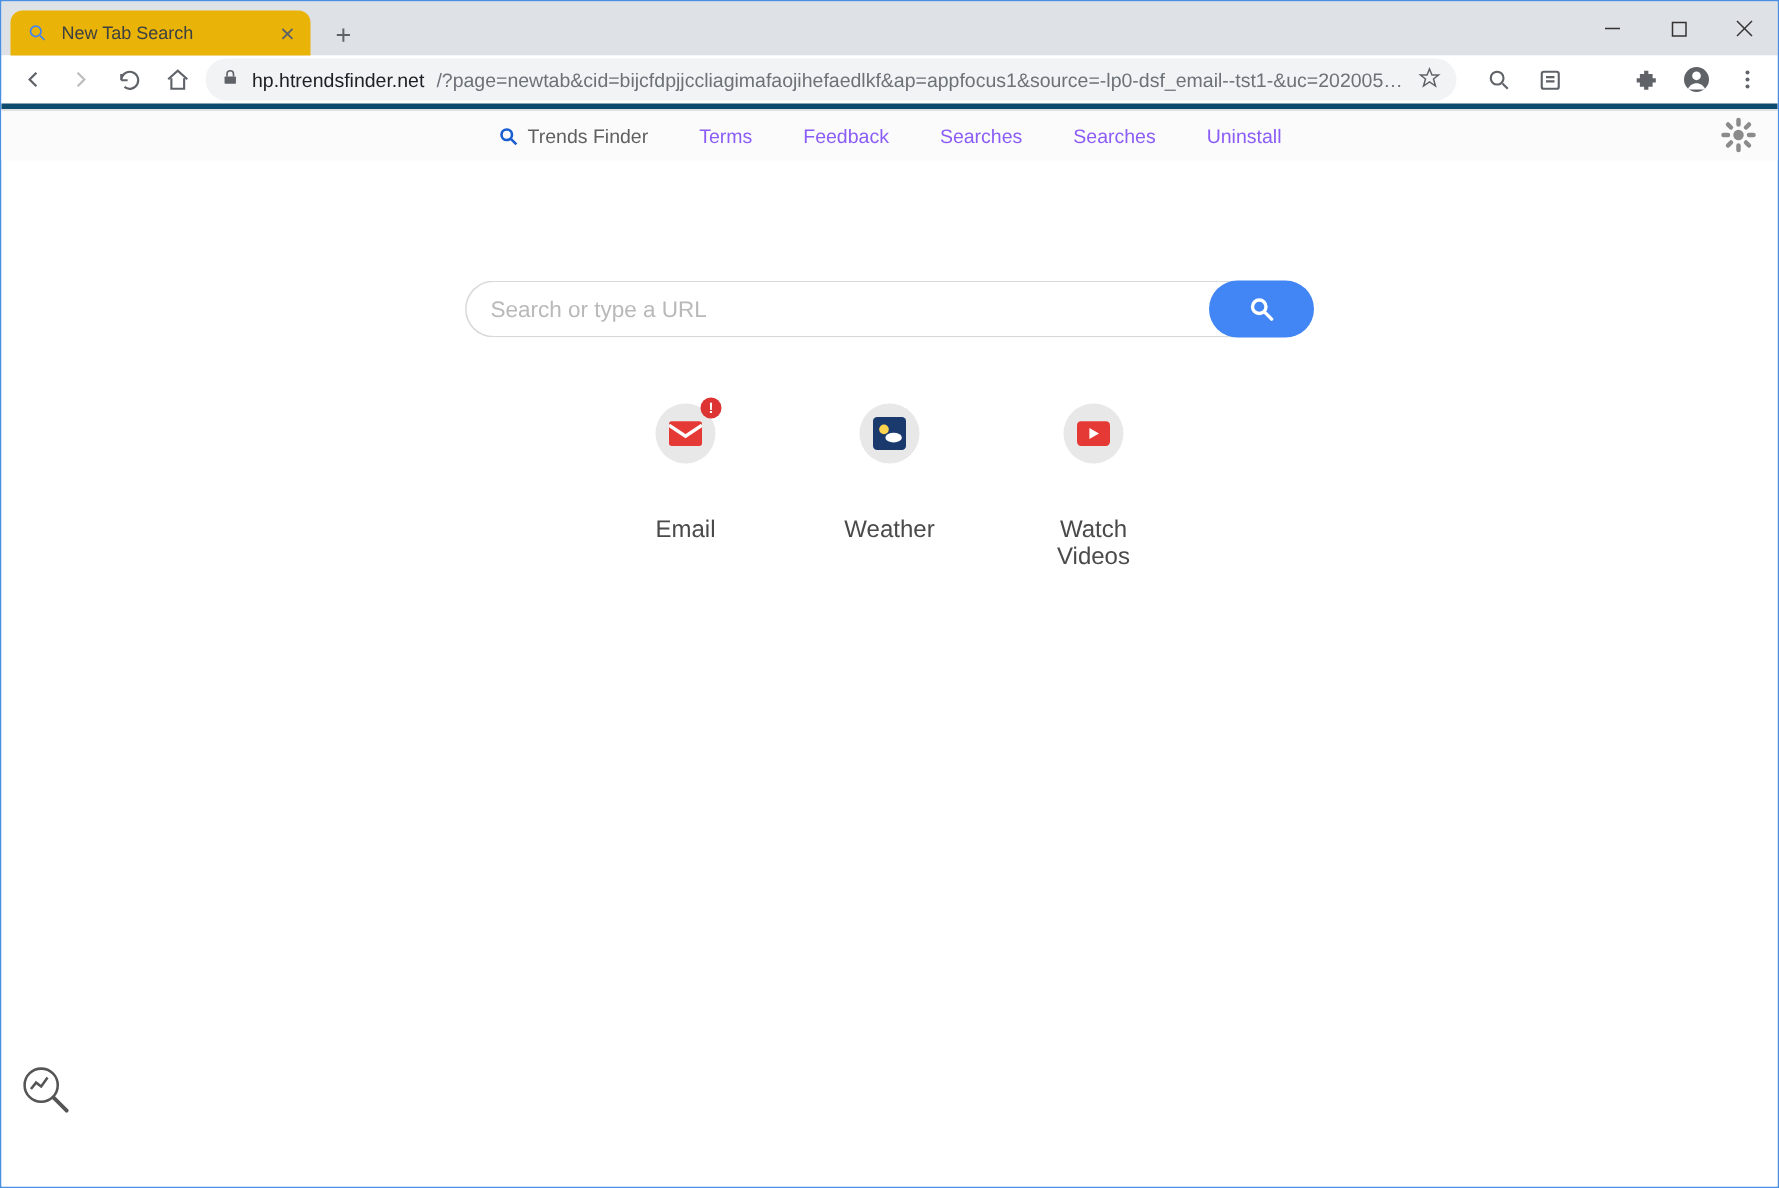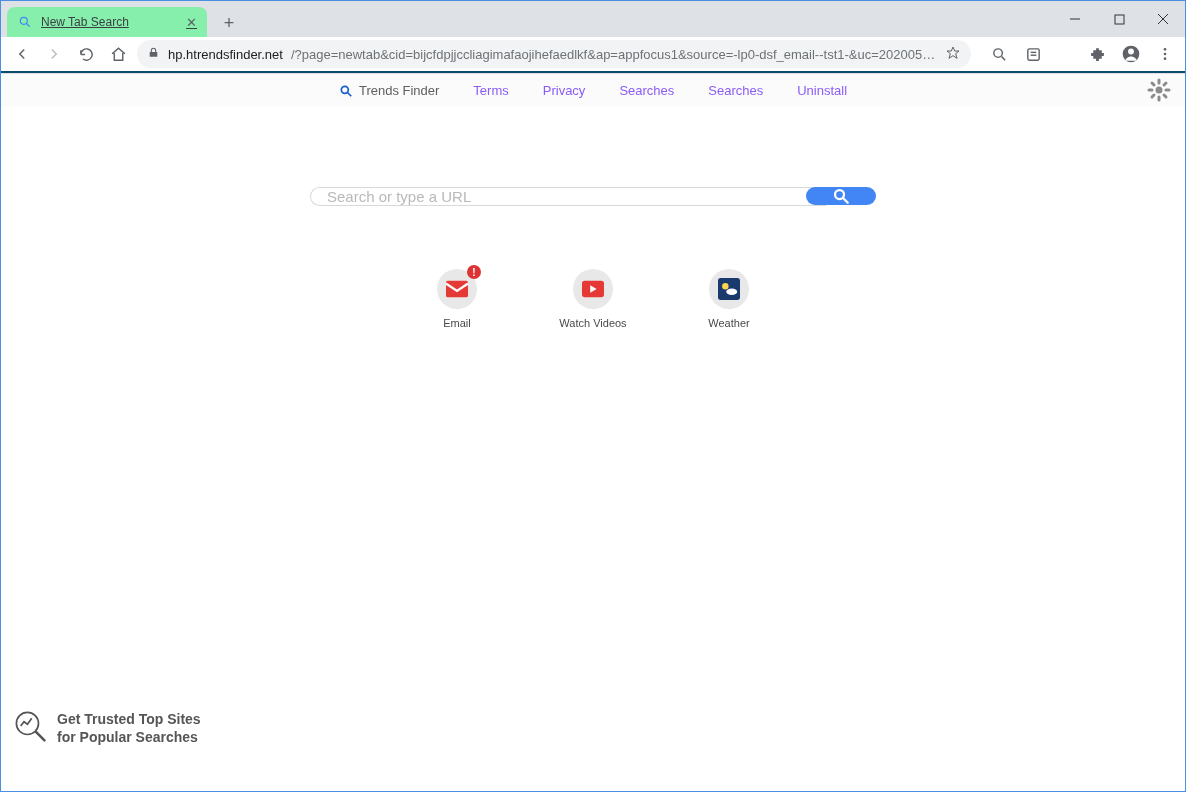--- a/index.html
+++ b/index.html
@@ -15,47 +15,46 @@
 
 
 .tabbar {
   height: 36px;
   background: #dee1e6;
   display: flex;
   align-items: flex-end;
   padding-left: 6px;
 }
 .tab {
-  background: #86efac;
+  background: #eab308;
   height: 30px;
   min-width: 200px;
   border-radius: 8px 8px 0 0;
   display: flex;
   align-items: center;
   padding: 0 10px;
   gap: 8px;
   font-size: 12px;
   color: #3c4043;
   position: relative;
-  text-decoration: underline;
 }
 .tab .favicon { width: 16px; height: 16px; display:flex; align-items:center; justify-content:center;}
 .tab .close { margin-left: auto; font-size: 13px; color: #5f6368; cursor:pointer;}
 .newtab {
   width: 28px; height: 28px; display:flex; align-items:center; justify-content:center;
   color:#5f6368; font-size:18px; margin-left:8px; cursor:pointer; border-radius:50%;
 }
 .win-controls { margin-left:auto; display:flex; height:36px;}
 .win-controls div { width:44px; display:flex; align-items:center; justify-content:center; color:#404040; cursor:pointer;}
 
 
 .urlrow {
   height: 36px;
   background:#fff;
-  border-bottom:2px solid #0c4a6e;
+  border-bottom:4px solid #0c4a6e;
   display:flex;
   align-items:center;
   padding:0 8px;
   gap:6px;
 }
 .navbtn { width:26px; height:26px; display:flex; align-items:center; justify-content:center; color:#5f6368; cursor:pointer; border-radius:50%; }
 .navbtn.disabled { color:#bcbdbe; }
 .omnibox {
   flex:1;
   height:28px;
@@ -82,23 +81,22 @@
 
 .brand-top {
   position:absolute; top:12px; right:14px;
   display:flex; align-items:center; gap:8px;
   color:#8a8a8a; font-size:16px;
 }
 .brand-top svg { width:16px; height:16px;}
 
 .searchwrap {
   position:absolute; left:50%; transform:translateX(-50%);
-  top:104px; width:566px; height:38px;
+  top:114px; width:566px; height:38px;
   display:flex;
-  align-items:center;
 }
 .searchbox {
   flex:1;
   border:1px solid #d9d9d9;
   border-right:none;
   border-radius:20px 0 0 20px;
   padding:0 16px;
   font-size:15px;
   color:#333;
   outline:none;
@@ -118,21 +116,21 @@
   position:absolute; top:196px; left:50%; transform:translateX(-50%);
   display:flex; gap:56px;
 }
 .sc { display:flex; flex-direction:column; align-items:center; gap:8px; cursor:pointer; width:80px;}
 .sc .circle {
   width:40px; height:40px; border-radius:50%;
   background:#e8e8e8;
   display:flex; align-items:center; justify-content:center;
   position:relative;
 }
-.sc .label { font-size:11px; color:#4a4a4a; text-align:center; }
+.sc .label { font-size:16px; color:#4a4a4a; text-align:center;margin-top:28px; }
 .badge {
   position:absolute; top:-4px; right:-4px;
   width:14px; height:14px; border-radius:50%;
   background:#d33; color:#fff; font-size:10px; font-weight:bold;
   display:flex; align-items:center; justify-content:center;
 }
 
 
 .promo {
   position:absolute; bottom:44px; left:12px;
@@ -301,63 +299,59 @@
           <svg width="22" height="18" viewBox="0 0 24 18">
               <rect width="24" height="18" rx="2" fill="#e53935"></rect>
               <path d="M0 3l12 8L24 3" fill="none" stroke="#fff" stroke-width="2.5"></path>
             </svg>
           <span class="badge">!</span>
         </div>
         <span class="label">Email</span>
       </div>
       <div class="sc">
         <div class="circle">
-          <svg width="22" height="18" viewBox="0 0 24 18">
-              <rect width="24" height="18" rx="3" fill="#e53935"></rect>
-              <path d="M9 5v8l7-4z" fill="#fff"></path>
-            </svg>
-        </div>
-        <span class="label">Watch Videos</span>
-      </div>
-      <div class="sc">
-        <div class="circle">
           <svg width="22" height="22" viewBox="0 0 24 24">
               <rect width="24" height="24" rx="3" fill="#1a3a6e"></rect>
               <circle cx="8" cy="9" r="3.5" fill="#ffd54f"></circle>
               <ellipse cx="15" cy="15" rx="6" ry="3.5" fill="#fff"></ellipse>
             </svg>
         </div>
         <span class="label">Weather</span>
+      </div>
+      <div class="sc">
+        <div class="circle">
+          <svg width="22" height="18" viewBox="0 0 24 18">
+              <rect width="24" height="18" rx="3" fill="#e53935"></rect>
+              <path d="M9 5v8l7-4z" fill="#fff"></path>
+            </svg>
+        </div>
+        <span class="label">Watch Videos</span>
       </div>
     </div>
 
     <div class="promo">
       <span>
         <svg viewBox="0 0 40 40">
             <circle cx="17" cy="17" r="13" fill="none" stroke="#555" stroke-width="2"></circle>
             <path d="M9 20l4-5 4 3 5-7" fill="none" stroke="#555" stroke-width="2"></path>
             <line x1="27" y1="27" x2="37" y2="37" stroke="#555" stroke-width="3" stroke-linecap="round"></line>
           </svg>
       </span>
-      <div>
-        <div>Get Trusted Top Sites</div>
-        <div>for Popular Searches</div>
-      </div>
     </div>
 
     <div class="footer">
       <span class="brand">
         <svg width="14" height="14" viewBox="0 0 24 24">
             <circle cx="10" cy="10" r="6" fill="none" stroke="#1a5fd0" stroke-width="3"></circle>
             <line x1="15" y1="15" x2="21" y2="21" stroke="#1a5fd0" stroke-width="3"></line>
           </svg>
         <span>Trends Finder</span>
       </span>
       <a>Terms</a>
-      <a>Privacy</a>
+      <a>Feedback</a>
       <a>Searches</a>
       <a>Searches</a>
       <a>Uninstall</a>
       <div class="gear">
         <svg width="24" height="24" viewBox="0 0 24 24">
             <circle cx="12" cy="12" r="3.5" fill="#8b8b8b"></circle>
             <path d="M12 2v3M12 19v3M2 12h3M19 12h3M5 5l2 2M17 17l2 2M5 19l2-2M17 7l2-2" stroke="#8b8b8b" stroke-width="3" stroke-linecap="round"></path>
           </svg>
       </div>
     </div>

